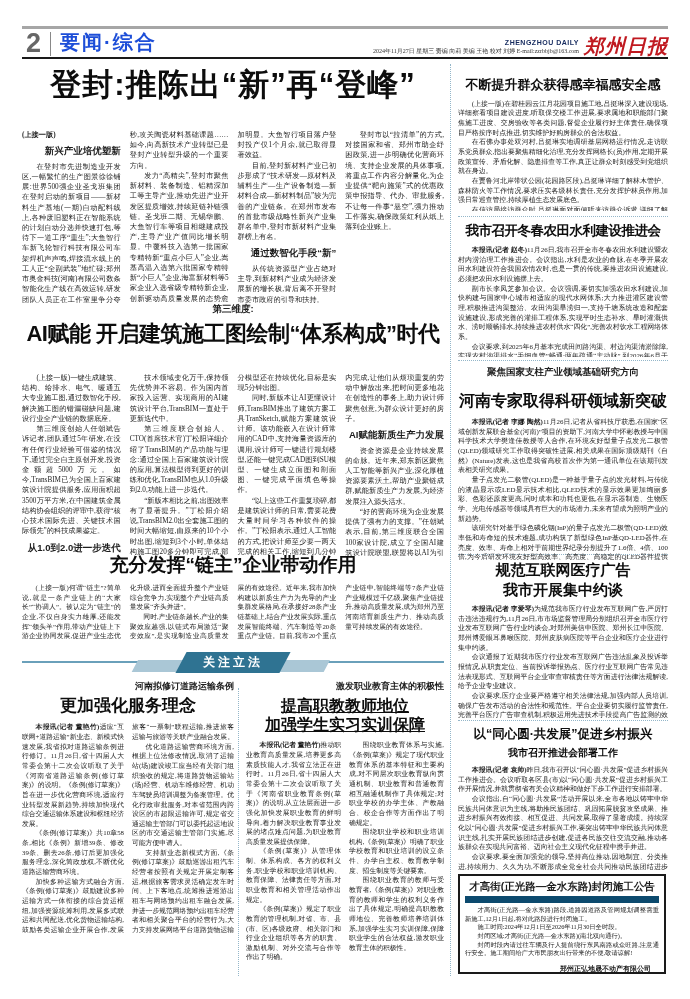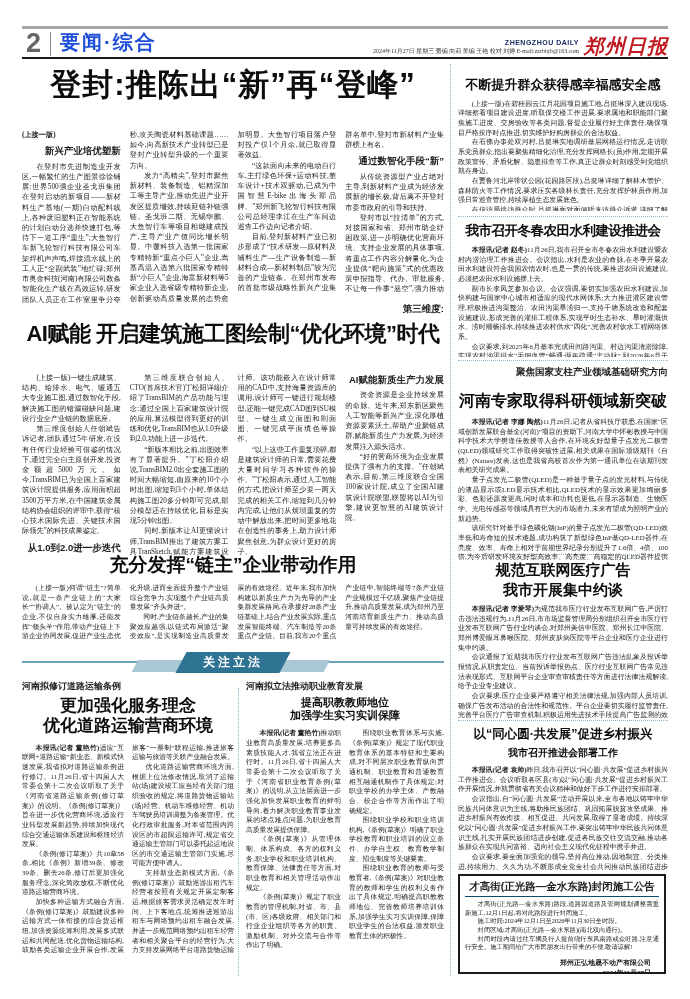--- a/index.html
+++ b/index.html
@@ -16,21 +16,21 @@
   .hdr-meta{text-align:right;}
   .masthead-en{font-family:"Liberation Sans",sans-serif;font-size:7px;font-weight:bold;color:#152a5e;letter-spacing:.5px;}
   .dateline{font-size:6px;color:#333;margin-top:1px;white-space:nowrap;}
   .masthead-cn{font-size:20px;line-height:1;color:#c01920;font-weight:bold;font-style:italic;letter-spacing:1px;}
   
   .vdiv-main{position:absolute;left:450px;top:64px;height:912px;border-left:1px dotted #93b6c9;}
   .vdiv-bottom{position:absolute;left:238px;top:688px;height:288px;border-left:1px dotted #93b6c9;}
   .hr-dot{position:absolute;left:458px;width:210px;border-top:1px dotted #93b6c9;}
   
   section{position:absolute;}
-  .kicker{text-align:right;font-family:"Liberation Sans",sans-serif;font-weight:bold;font-size:9.5px;color:#222;}
+  .kicker{text-align:center;font-family:"Liberation Sans",sans-serif;font-weight:bold;font-size:9.5px;color:#222;}
   h1,h2,h3{margin:0;font-family:"Liberation Sans",sans-serif;font-weight:900;text-align:center;color:#0d0d0d;}
   .body-cols{margin-top:24px;text-align:justify;overflow:hidden;column-fill:auto;font-size:7.2px;line-height:1.42;}
   .rc-body{margin-top:5px;text-align:justify;overflow:hidden;font-size:6.9px;line-height:1.4;}
   .page p{margin:0;text-indent:2em;}
   .page p.note{text-indent:0;font-weight:bold;}
   .page h4.sub{font-family:"Liberation Sans",sans-serif;font-size:9.5px;font-weight:bold;text-align:right;margin:4px 0;}
   
   #dengfeng{left:22px;top:64px;width:422px;}
   #dengfeng h1{font-size:31px;letter-spacing:1px;}
   #dengfeng .body-cols{height:176px;column-count:4;column-gap:9px;}
@@ -46,23 +46,23 @@
   .banner-shapes{position:absolute;left:50%;top:0;transform:translateX(-50%);display:flex;align-items:center;height:24px;}
   .para-light{width:58px;height:12px;background:#aac7d6;transform:skewX(-28deg) translateY(4px);}
   .para-dark{width:104px;height:21px;background:#2f7392;transform:skewX(-28deg);margin:0 -14px;z-index:2;
              display:flex;align-items:center;justify-content:center;}
   .para-dark span{transform:skewX(28deg);color:#fff;font-family:"Liberation Sans",sans-serif;font-weight:bold;font-size:12px;letter-spacing:3px;}
   
   #transport{left:22px;top:680px;width:212px;}
   #transport h2{font-size:17px;line-height:1.2;}
   #transport .body-cols{margin-top:6px;height:228px;column-count:2;column-gap:8px;font-size:6.8px;}
   #vocational{left:246px;top:680px;width:198px;}
-  #vocational h2{font-size:11px;line-height:1.2;}
+  #vocational h2{font-size:16px;line-height:1.2;text-decoration:underline;}
   #vocational .body-cols{margin-top:6px;height:228px;column-count:2;column-gap:8px;font-size:6.8px;}
-  .kicker-sm{text-align:left;font-family:"Liberation Sans",sans-serif;font-weight:bold;font-size:9px;margin-bottom:3px;}
+  .kicker-sm{text-align:right;font-family:"Liberation Sans",sans-serif;font-weight:bold;font-size:9px;margin-bottom:3px;}
   
   .rc{left:458px;width:210px;}
   #stability{top:60px;}
   #stability h2{font-size:13px;line-height:1.3;}
   #stability .rc-body{height:112px;}
   #irrigation{top:222px;}
   #irrigation h2{font-size:13.5px;letter-spacing:-.5px;}
   #irrigation .rc-body{height:112px;}
   #research{top:366px;}
   #research h2{font-size:16px;margin-top:12px;}
@@ -70,21 +70,21 @@
   #medical{top:560px;}
   #medical h2{font-size:15px;line-height:1.3;}
   #medical .rc-body{height:116px;}
   #rural{top:726px;}
   #rural h2{font-size:12.5px;}
   #rural h3{font-size:10px;font-weight:bold;margin-top:3px;}
   #rural .rc-body{height:106px;}
   
   #notice{top:874px;left:458px;width:208px;height:100px;border:2px solid #1a1a1a;box-sizing:border-box;padding:4px 5px;overflow:hidden;}
   #notice .notice-title{font-family:"Liberation Sans",sans-serif;font-weight:900;font-size:10.5px;text-align:center;
-                        border-bottom:1px solid #0c4a6e;padding-bottom:2px;margin-bottom:3px;}
+                        border-bottom:7px solid #0c4a6e;padding-bottom:2px;margin-bottom:3px;}
   #notice .rc-body{margin-top:0;font-size:6.3px;line-height:1.38;height:58px;}
   .notice-signer,.notice-date{font-size:7px;font-weight:bold;text-align:right;padding-right:8px;}
 </style>
 </head>
 <body>
 
 <div class="page">
   <div class="rule-gray"></div>
   <div class="hdr">
     <div class="pageno">2</div>
@@ -107,35 +107,35 @@
   <div class="hr-dot" style="top:554px"></div>
   <div class="hr-dot" style="top:720px"></div>
 
   <section id="dengfeng">
     <h1>登封:推陈出“新”再“登峰”</h1>
     <div class="body-cols">
         <p class="note">(上接一版)</p>
         <h4 class="sub">新兴产业培优塑新</h4>
         <p>在登封市先进制造业开发区,一幅繁忙的生产图景徐徐铺展:世界500强企业圣戈班集团在登封启动的新项目——新材料生产基地(一期)自动配料线上,各种废旧塑料正在智能系统的计划自动分选并快速打包,等待下一道工序“重生”;大鱼智行车新飞轮智行科技有限公司车架焊机声声鸣,焊接流水线上的工人正“全副武装”地忙碌;郑州市奥金科技(河南)有限公司数条智能化生产线在高效运转,研发团队人员正在工作室里争分夺秒,攻关陶瓷材料基础课题……如今,向高新技术产业转型已是登封产业转型升级的一个重要方向。</p>
         <p>发力“高精尖”,登封市聚焦新材料、装备制造、铝精深加工等主导产业,推动先进产业开发区提质增效,持续延链补链强链。圣戈班二期、无锡华鹏、大鱼智行车等项目相继建成投产,主导产业产值同比增长明显。中覆科技入选第一批国家专精特新“重点小巨人”企业,嵩基高温入选第六批国家专精特新“小巨人”企业,海富新材料等5家企业入选省级专精特新企业,创新驱动高质量发展的态势愈加明显。大鱼智行项目落户登封投产仅1个月余,就已取得显著效益。</p>
-        <p>“这款面向未来的电动自行车,主打绿色环保+运动科技,整车设计+技术双驱动,已成为中国智慧E-bike出海头部品牌。”郑州新飞轮智行科技有限公司总经理李江在生产车间边巡查工作边向记者介绍。</p>
         <p>目前,登封新材料产业已初步形成了“技术研发—原材料及辅料生产—生产设备制造—新材料合成—新材料制品”较为完善的产业链条。在郑州市发布的首批市级战略性新兴产业集群名单中,登封市新材料产业集群榜上有名。</p>
         <h4 class="sub">通过数智化手段“新”</h4>
         <p>从传统资源型产业占绝对主导,到新材料产业成为经济发展新的增长极,背后离不开登封市委市政府的引导和扶持。</p>
         <p>登封市以“拉清单”的方式,对接国家和省、郑州市助企纾困政策,进一步明确优化营商环境、支持企业发展的具体事项,将重点工作内容分解量化,为企业提供“靶向施策”式的优惠政策申报指导、代办、审批服务,不让每一件事“悬空”,强力推动工作落实,确保政策红利从纸上落到企业账上。</p>
       </div>
   </section>
 
   <section id="ai">
     <div class="kicker">第三维度:</div>
-    <h1>AI赋能 开启建筑施工图绘制“优化环境”时代</h1>
+    <h1>AI赋能 开启建筑施工图绘制“体系构成”时代</h1>
     <div class="body-cols">
         <p>(上接一版)一键生成建筑、结构、给排水、电气、暖通五大专业施工图,通过数智化手段,解决施工图的错漏碰缺问题,建设行业全产业链的数据底座。</p>
         <p>第三维度创始人任朝斌告诉记者,团队通过5年研发,在没有任何行业经验可借鉴的情况下,通过完全自主原创开发,投资金额超5000万元。如今,TransBIM已为全国上百家建筑设计院提供服务,应用面积超3500万平方米,在中国建筑金属结构协会组织的评审中,获得“核心技术国际先进、关键技术国际领先”的科技成果鉴定。</p>
         <h4 class="sub">从1.0到2.0进一步迭代</h4>
+        <p>技术领域变化万千,保持领先优势并不容易。作为国内首家投入运营、实现商用的AI建筑设计平台,TransBIM一直处于更新迭代中。</p>
         <p>第三维度联合创始人、CTO(首席技术官)丁松阳详细介绍了TransBIM的产品功能与理念:通过全国上百家建筑设计院的应用,算法模型得到更好的训练和优化,TransBIM也从1.0升级到2.0,功能上进一步迭代。</p>
         <p>“新版本相比之前,出图效率有了显著提升。”丁松阳介绍说,TransBIM2.0出全套施工图的时间大幅缩短,由原来的10个小时出图,缩短到3个小时,单体结构施工图20多分钟即可完成,部分模型还在持续优化,目标是实现5分钟出图。</p>
         <p>同时,新版本让AI更懂设计师,TransBIM推出了建筑方案工具TranSketch,赋能方案建筑设计师。该功能嵌入在设计师常用的CAD中,支持海量资源库的调用,设计师可一键进行规划楼型,还能一键完成CAD图到SU模型、一键生成立面图和剖面图、一键完成平面填色等操作。</p>
         <p>“以上这些工作重复琐碎,都是建筑设计师的日常,需要花费大量时间学习各种软件的操作。”丁松阳表示,通过人工智能的方式,把设计师至少要一两天完成的相关工作,缩短到几分钟内完成,让他们从烦琐重复的劳动中解放出来,把时间更多地花在创造性的事务上,助力设计师聚焦创意,为群众设计更好的房子。</p>
         <h4 class="sub">AI赋能新质生产力发展</h4>
         <p>资金资源是企业持续发展的命脉。近年来,郑东新区聚焦人工智能等新兴产业,深化厚植资源要素沃土,帮助产业聚链成群,赋能新质生产力发展,为经济发展注入源头活水。</p>
         <p>“好的营商环境为企业发展提供了强有力的支撑。”任朝斌表示,目前,第三维度联合全国100家设计院,成立了全国AI建筑设计院联盟,联盟将以AI为引擎,建设更智慧的AI建筑设计院。</p>
       </div>
   </section>
 
@@ -155,33 +155,32 @@
         <span>关注立法</span>
       </div>
       <div class="para-light"></div>
     </div>
   </div>
 
   <section id="transport">
     <div class="kicker-sm">河南拟修订道路运输条例</div>
     <h2>
       <span>更加强化服务理念</span><br>
-      <span>优化道路运输营商环境</span>
     </h2>
     <div class="body-cols">
         <p><b>本报讯(记者 董艳竹)</b>适应“互联网+道路运输”新业态、新模式快速发展,我省拟对道路运输条例进行修订。11月26日,省十四届人大常委会第十二次会议听取了关于《河南省道路运输条例(修订草案)》的说明。《条例(修订草案)》旨在进一步优化营商环境,适应行业转型发展新趋势,持续加快现代综合交通运输体系建设和枢纽经济发展。</p>
         <p>《条例(修订草案)》共10章58条,相比《条例》新增39条、修改39条、删去26条,修订后更加强化服务理念,深化简政放权,不断优化道路运输营商环境。</p>
         <p>加快多种运输方式融合方面,《条例(修订草案)》鼓励建设多种运输方式一体衔接的综合货运枢纽,加强资源统筹利用,发展多式联运和共同配送,优化货物运输结构,鼓励各类运输企业开展合作,发展旅客“一票制”联程运输,推进旅客运输与旅游等关联产业融合发展。</p>
         <p>优化道路运输营商环境方面,根据上位法修改情况,取消了运输站(场)建设竣工应当经有关部门组织验收的规定,将道路货物运输站(场)经营、机动车维修经营、机动车驾驶员培训调整为备案管理。优化行政审批服务,对本省范围内跨设区的市超限运输许可,规定省交通运输主管部门可以委托起运地设区的市交通运输主管部门实施,尽可能方便申请人。</p>
         <p>支持新业态新模式方面,《条例(修订草案)》鼓励巡游出租汽车经营者按照有关规定开展定制客运,根据旅客需求灵活确定发车时间、上下客地点,统筹推进巡游出租车与网络预约出租车融合发展,并进一步规范网络预约出租车经营者和相关聚合平台的经营行为,大力支持发展网络平台道路货物运输经营,明确了经营者的经营规范和承运人责任。</p>
       </div>
   </section>
 
   <section id="vocational">
-    <div class="kicker-sm">河南拟立法推动职业教育发展</div>
+    <div class="kicker-sm">激发职业教育主体的积极性</div>
     <h2>
       <span>提高职教教师地位</span><br>
       <span>加强学生实习实训保障</span>
     </h2>
     <div class="body-cols">
         <p><b>本报讯(记者 董艳竹)</b>推动职业教育高质量发展,培养更多高素质技能人才,我省立法正在进行时。11月26日,省十四届人大常委会第十二次会议听取了关于《河南省职业教育条例(草案)》的说明,从立法层面进一步强化加快发展职业教育的鲜明导向,着力解决职业教育事业发展的堵点难点问题,为职业教育高质量发展提供保障。</p>
         <p>《条例(草案)》从管理体制、体系构成、各方的权利义务,职业学校和职业培训机构、教育保障、法律责任等方面,对职业教育和相关管理活动作出规定。</p>
         <p>《条例(草案)》规定了职业教育的管理机制,对省、市、县(市、区)各级政府、相关部门和行业企业组织等各方的职责、激励机制、对外交流与合作等作出了明确。</p>
         <p>围绕职业教育体系与实施,《条例(草案)》规定了现代职业教育体系的基本特征和主要构成,对不同层次职业教育纵向贯通机制、职业教育和普通教育相互融通机制作了具体规定;对职业学校的办学主体、产教融合、校企合作等方面作出了明确规定。</p>
         <p>围绕职业学校和职业培训机构,《条例(草案)》明确了职业学校教育和职业培训的设立条件、办学自主权、教育教学制度、招生制度等关键要素。</p>

